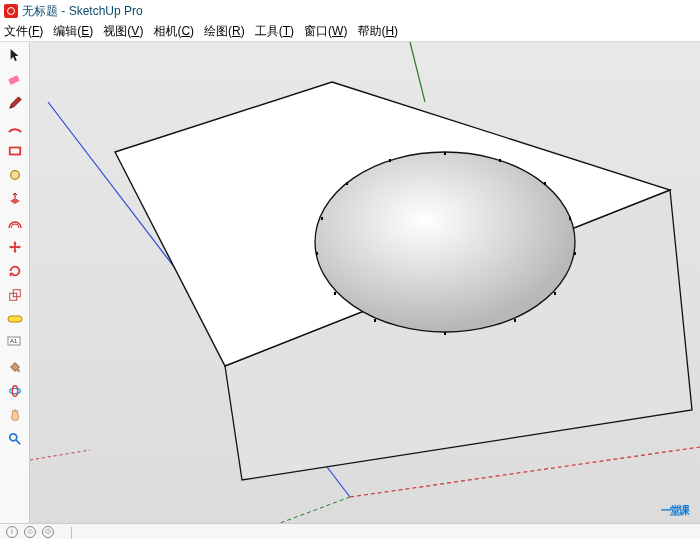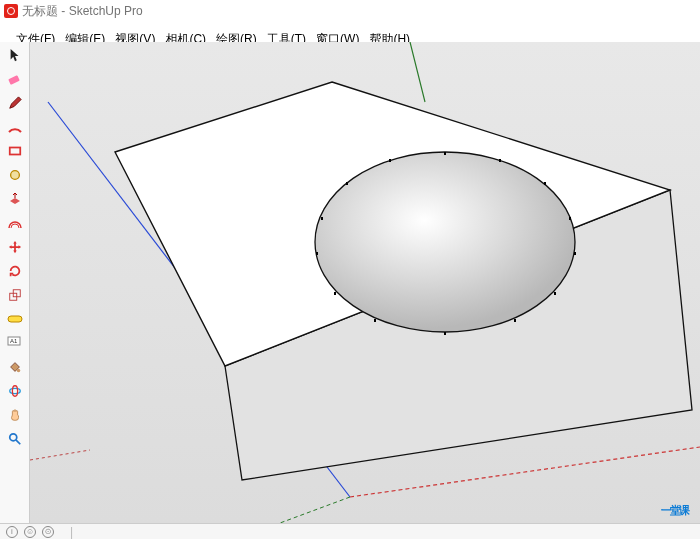--- a/index.html
+++ b/index.html
@@ -23,30 +23,29 @@
     .app-icon {
       width: 14px; height: 14px;
       background: #e2231a;
       border-radius: 2px;
       position: relative;
       display:flex;align-items:center;justify-content:center;
     }
     .app-icon::after{
       content:"";width:6px;height:6px;border:1px solid #fff;border-radius:50%;
     }
-    .title-text { color: #737373; font-size: 12px; }
+    .title-text { color: #0c4a6e; font-size: 12px; }
     .menubar {
       height: 20px;
       display: flex;
       align-items: center;
-      padding: 0 16px;
+      padding: 0 4px;
       gap: 10px;
       background: #fff;
       border-bottom: 1px solid #ddd;
-      margin-top: 8px;
     }
     .menu-item { color: #000; cursor: default; }
     .menu-item u { text-decoration: underline; }
     .workspace {
       position: absolute;
       top: 42px; left: 0; right: 0; bottom: 16px;
       display: flex;
     }
     .toolbar {
       width: 30px;

